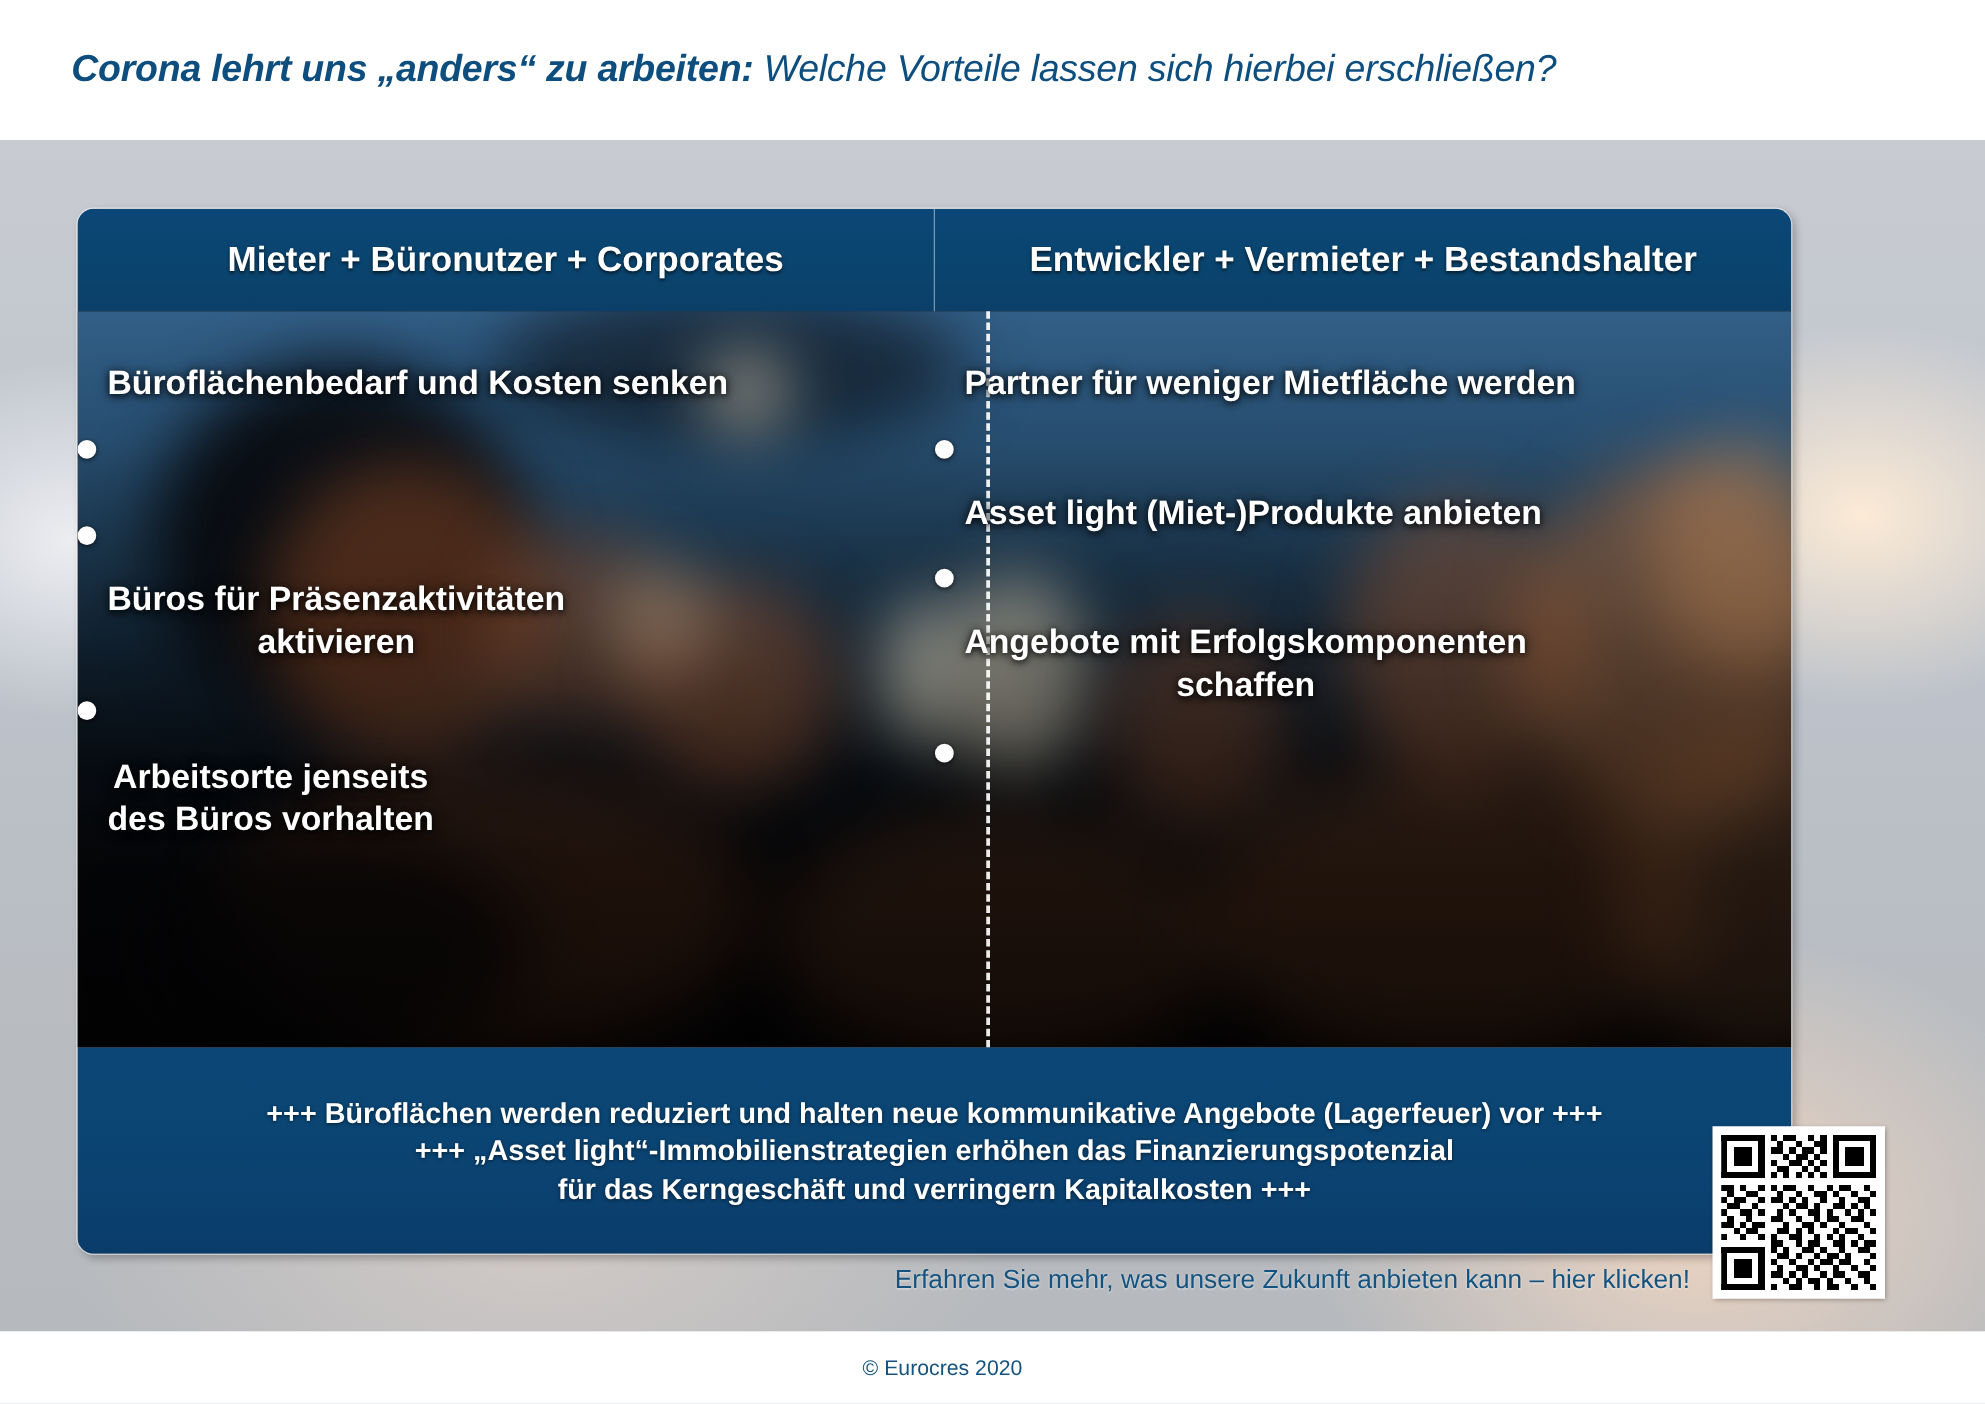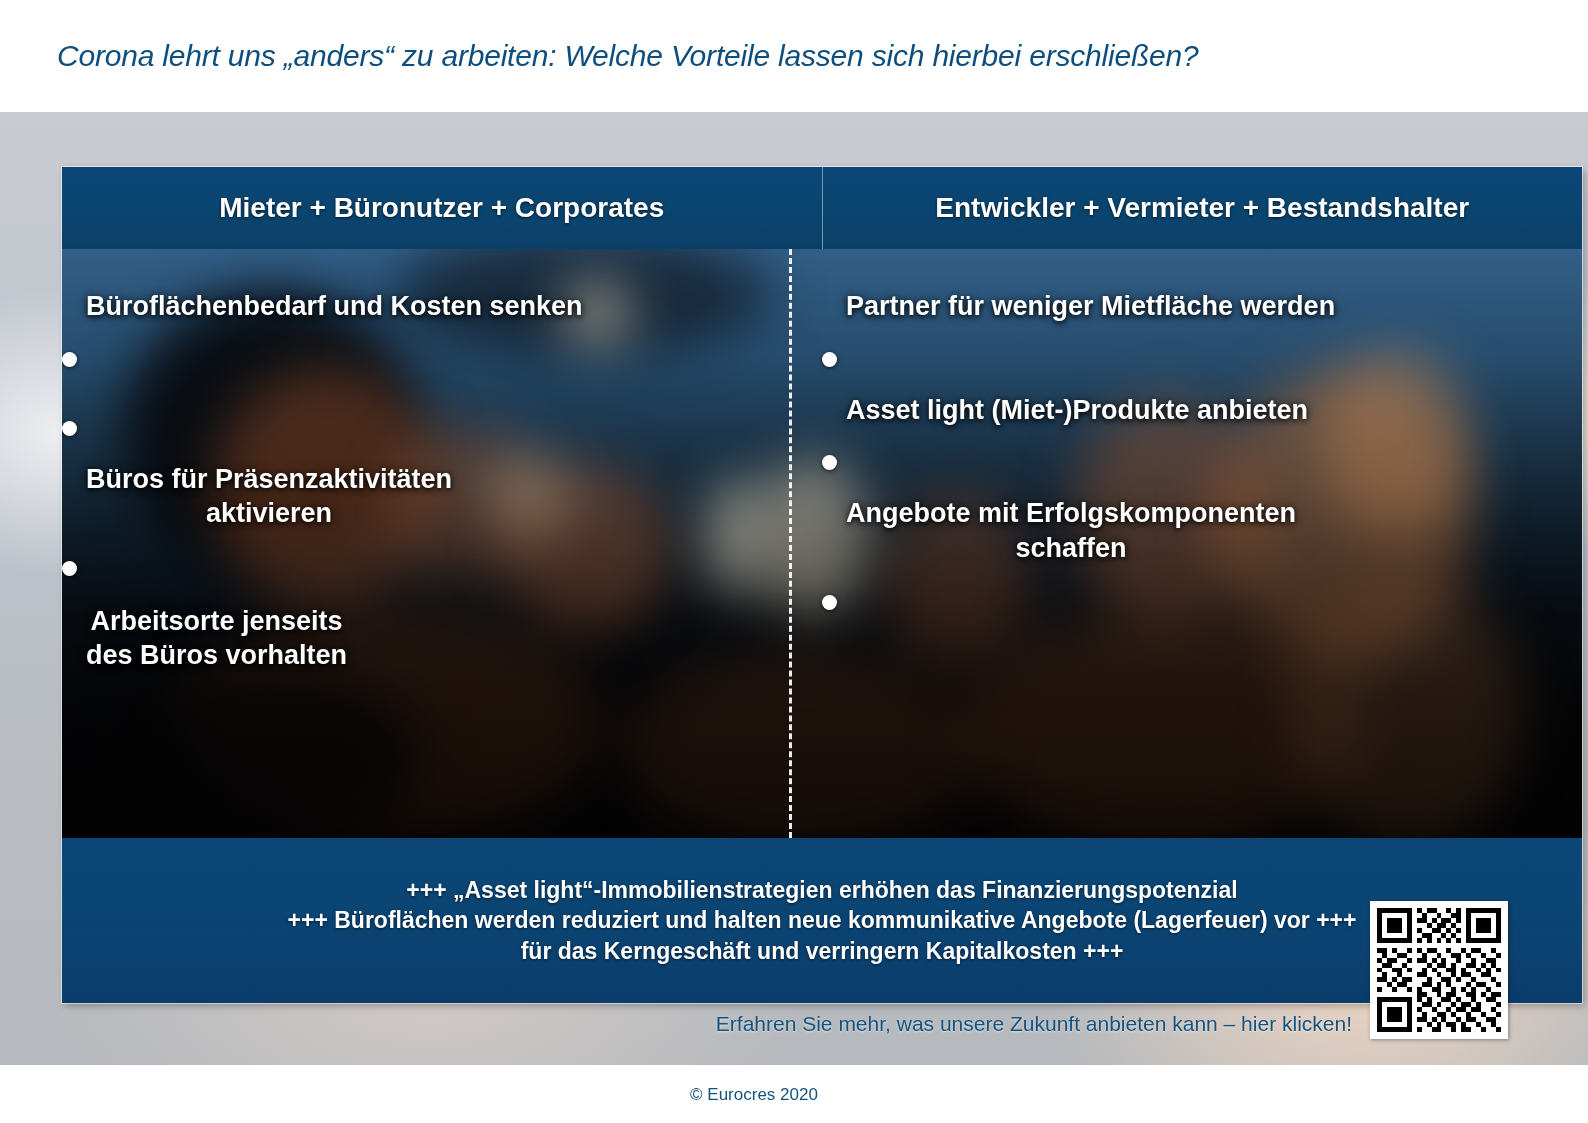--- a/index.html
+++ b/index.html
@@ -18,21 +18,21 @@
     display:flex;align-items:center;
   }
   .title-text{
     margin-left:57px;
     font-size:30px;
     font-style:italic;
     color:#0e4e7f;
     letter-spacing:-0.2px;
     white-space:nowrap;
   }
-  .title-strong{font-weight:normal;}
+  .title-strong{font-weight:bold;}
   .title-light{font-weight:normal;margin-top:12px;}
 
   
   .bg-band{
     position:absolute;left:0;top:112px;width:1588px;height:953px;
     overflow:hidden;
     background:#b9bcc0;
   }
   .bg-photo{
     position:absolute;inset:0;
@@ -40,23 +40,24 @@
       radial-gradient(ellipse 300px 220px at 1490px 300px, rgba(255,236,214,.95), rgba(255,236,214,0) 70%),
       radial-gradient(ellipse 260px 200px at 60px 320px, rgba(245,245,248,.85), rgba(245,245,248,0) 72%),
       radial-gradient(ellipse 420px 300px at 1360px 860px, rgba(252,220,195,.8), rgba(252,220,195,0) 75%),
       radial-gradient(ellipse 500px 260px at 430px 880px, rgba(230,214,204,.55), rgba(230,214,204,0) 75%),
       linear-gradient(180deg, #c8cbd0 0%, #c2c7cf 22%, #bcc2ca 45%, #b9bdc2 70%, #b6b9bd 100%);
     filter:blur(0px);
   }
 
   
   .panel{
-    position:absolute;left:62px;top:167px;width:1520px;height:836px;
+    position:absolute;left:62px;top:167px;width:1371px;height:836px;
     overflow:hidden;
     box-shadow:0 0 0 1px rgba(255,255,255,.55), 3px 3px 7px rgba(0,0,0,.28);
+    border-radius:13px;
   }
 
   
   .panel-header{
     position:absolute;left:0;top:0;width:100%;height:82px;
     background:linear-gradient(180deg,#0b4677 0%,#0a456f 55%,#0b3f68 100%);
     display:flex;
     z-index:6;
   }
   .panel-header .hcell{
@@ -236,22 +237,22 @@
       <div class="bullet-dot"></div>
       <div class="col-item">Asset light (Miet-)Produkte anbieten</div>
       <div class="bullet-dot"></div>
       <div class="col-item">Angebote mit Erfolgskomponenten<br>schaffen</div>
       <div class="bullet-dot sp-a"></div>
     </div>
 
   </div>
 
   <div class="banner">
+    <div class="banner-line">+++ Büroflächen werden reduziert und halten neue kommunikative Angebote (Lagerfeuer) vor +++</div>
     <div class="banner-line">+++ „Asset light“-Immobilienstrategien erhöhen das Finanzierungspotenzial</div>
-    <div class="banner-line">+++ Büroflächen werden reduziert und halten neue kommunikative Angebote (Lagerfeuer) vor +++</div>
     <div class="banner-line">für das Kerngeschäft und verringern Kapitalkosten +++</div>
   </div>
 
 </div>
 
 <div class="qr-wrap">
   <svg viewBox="0 0 25 25" shape-rendering="crispEdges">
     <rect width="25" height="25" fill="#ffffff"></rect>
     <g fill="#000000">
 

